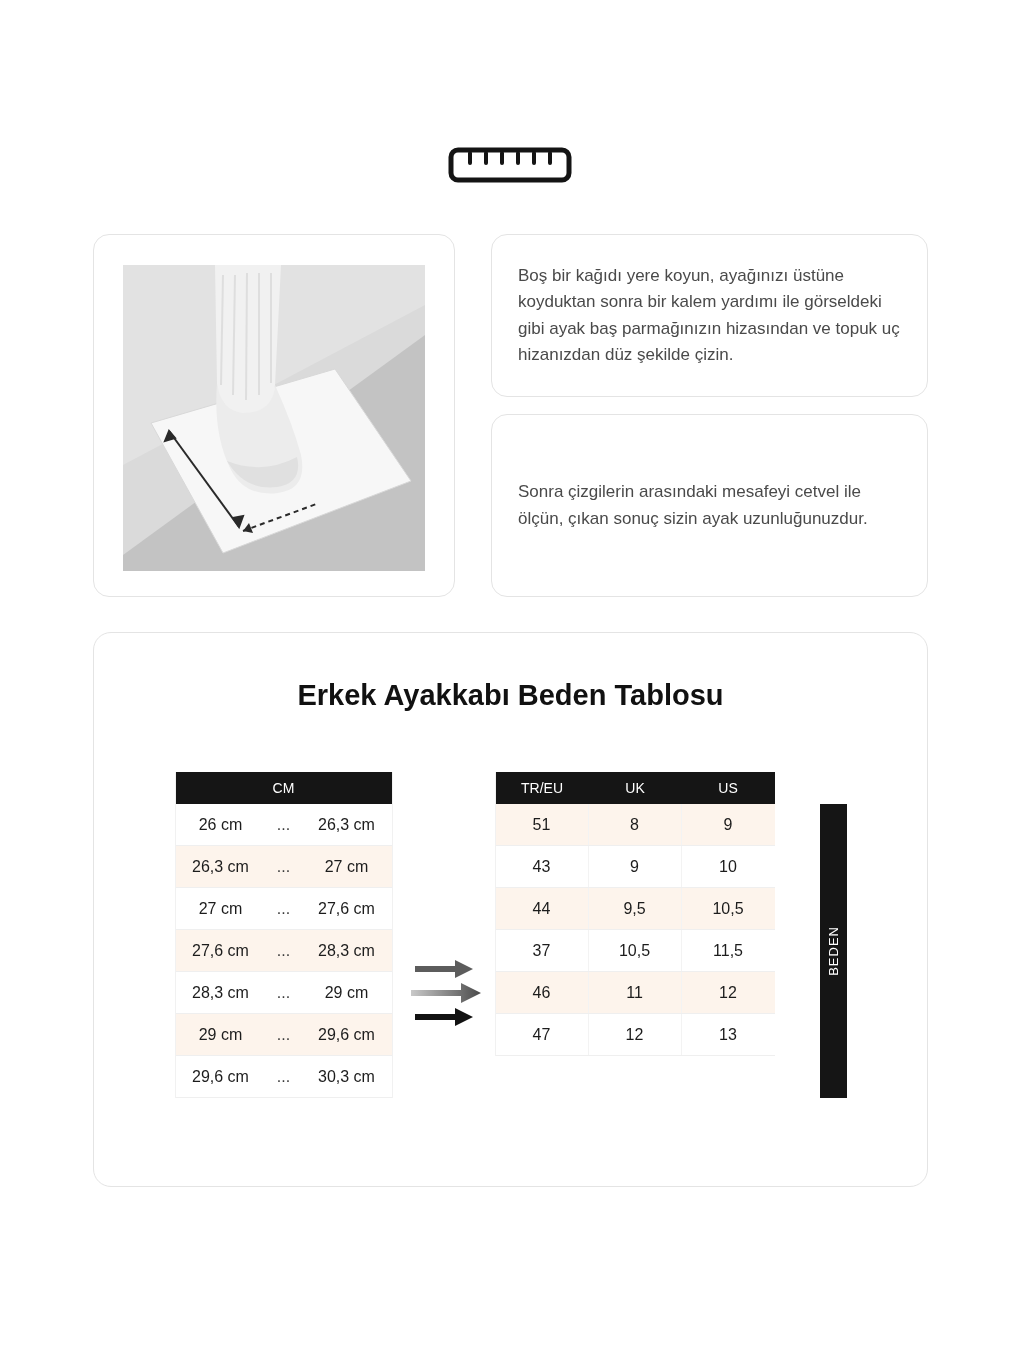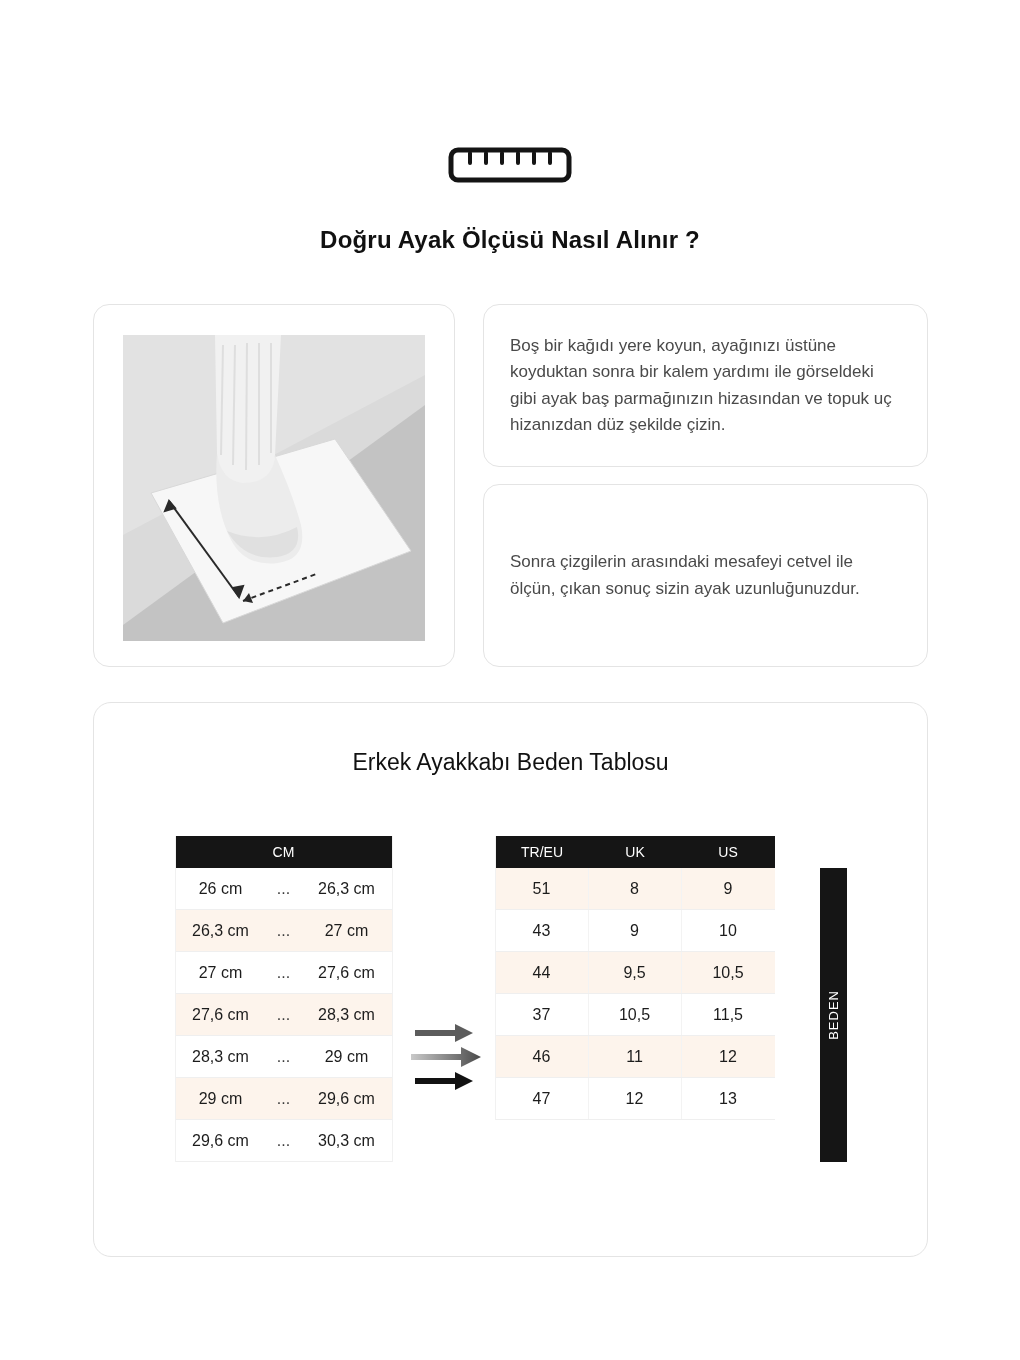--- a/index.html
+++ b/index.html
@@ -21,21 +21,21 @@
   .page-heading {
     margin-top:42px;
     text-align:center;
     font-size:24px; font-weight:bold; color:#111111;
     letter-spacing:.2px;
   }
 
   
   .cards-row {
     margin:50px 92px 0 93px;
-    display:flex; gap:28px;
+    display:flex; gap:36px;
   }
   .card {
     border:1px solid #e4e4e4;
     border-radius:16px;
     background:#ffffff;
   }
   .photo-card {
     width:362px; height:363px;
     padding:30px 29px 25px 29px;
     flex:0 0 auto;
@@ -53,21 +53,21 @@
   .chart-card {
     margin:35px 92px 0 93px;
     border:1px solid #e4e4e4;
     border-radius:18px;
     background:#ffffff;
     padding:46px 0 62px 0;
     height:555px;
   }
   .chart-title {
     text-align:center;
-    font-size:23px; font-weight:normal; color:#111111;
+    font-size:29px; font-weight:bold; color:#111111;
   }
   .tables-row {
     margin-top:60px;
     display:flex; justify-content:center; align-items:flex-start;
   }
 
   .thead {
     background:#151515; color:#ffffff;
     height:32px; display:flex; align-items:center; justify-content:center;
     font-size:14px;
@@ -130,21 +130,20 @@
         <line x1="22" y1="7" x2="22" y2="17"></line>
         <line x1="38" y1="7" x2="38" y2="17"></line>
         <line x1="54" y1="7" x2="54" y2="17"></line>
         <line x1="70" y1="7" x2="70" y2="17"></line>
         <line x1="86" y1="7" x2="86" y2="17"></line>
         <line x1="102" y1="7" x2="102" y2="17"></line>
       </g>
     </svg>
   </div>
 
-  <h1 class="page-heading">Doğru Ayak Ölçüsü Nasıl Alınır ?</h1>
 
   <div class="cards-row">
 
     <div class="card photo-card">
       <div class="photo-frame">
         <svg width="302" height="306" viewBox="0 0 302 306" aria-hidden="true">
 
           <rect x="0" y="0" width="302" height="306" fill="#c3c3c3"></rect>
 
           <polygon points="0,0 302,0 302,70 0,290" fill="#dadada"></polygon>

